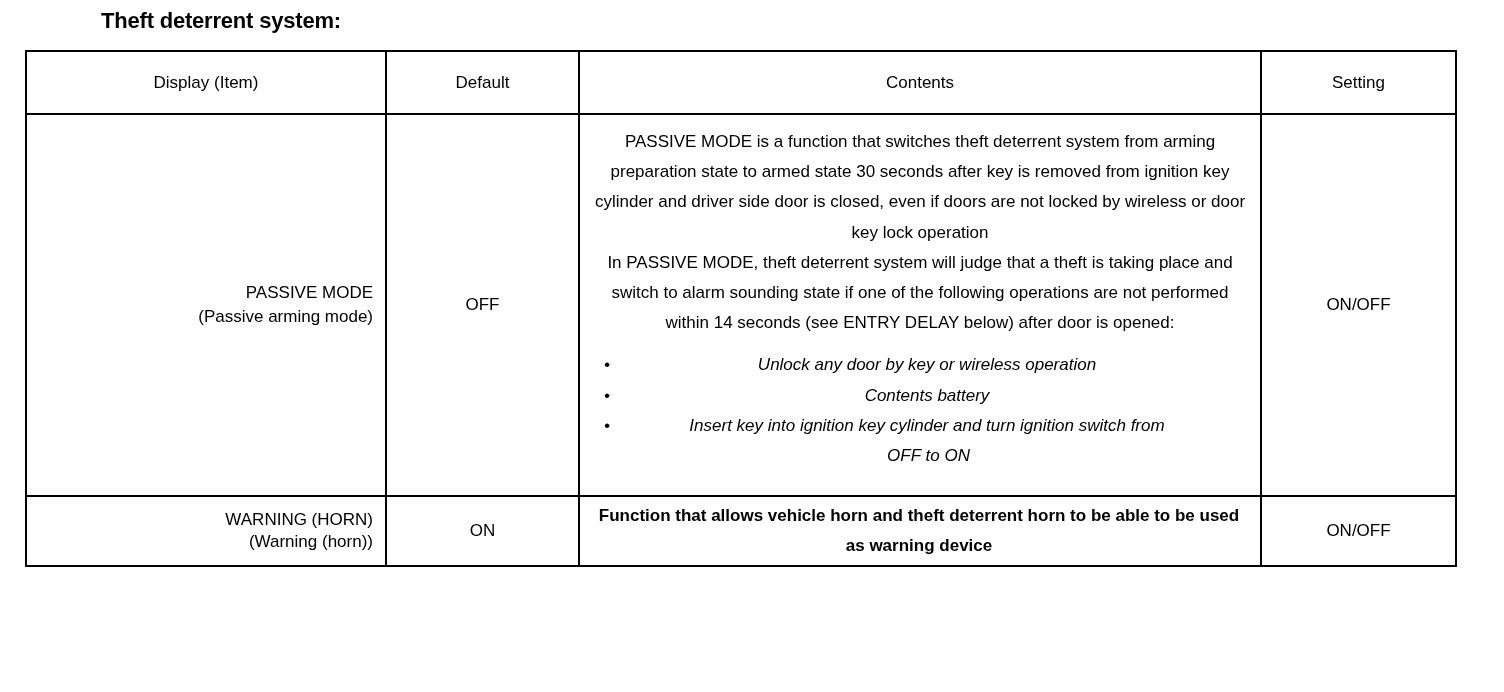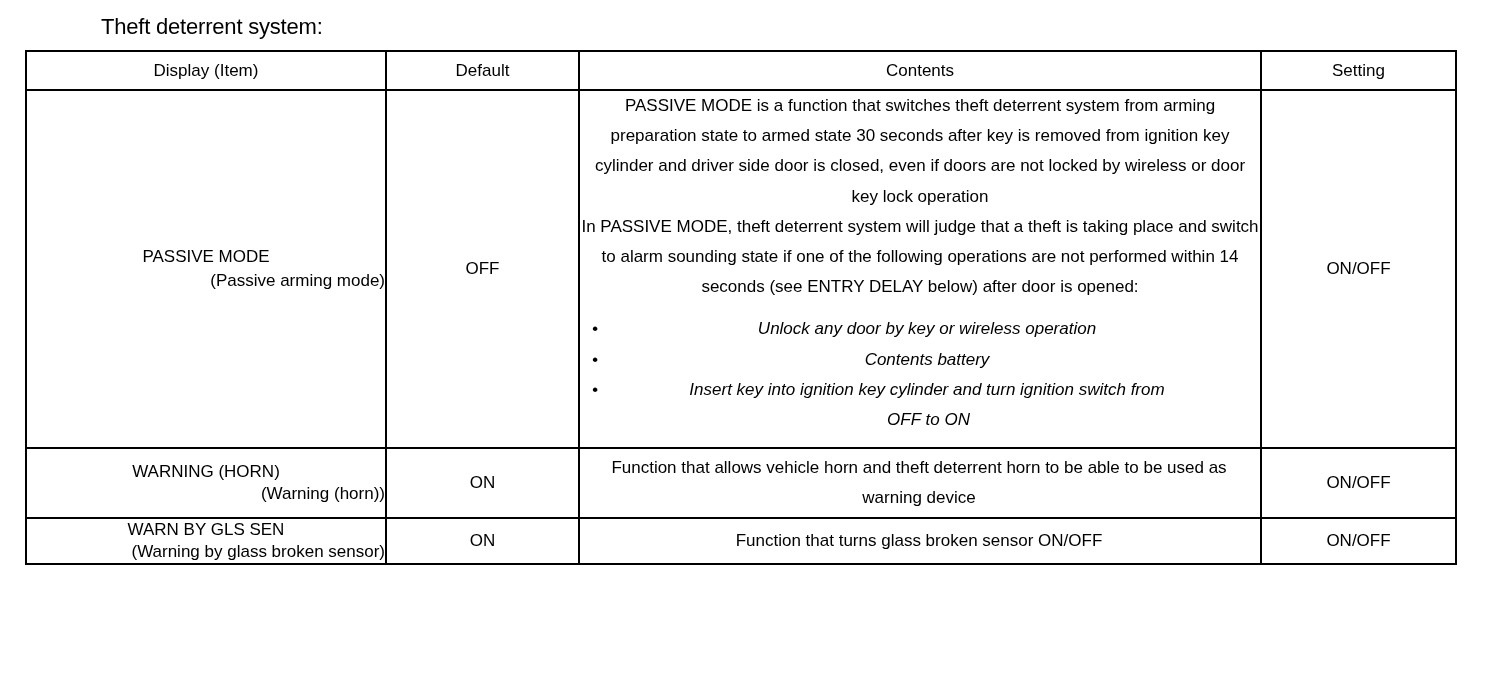--- a/index.html
+++ b/index.html
@@ -12,41 +12,41 @@
     height: 692px;
     font-family: "Liberation Sans", sans-serif;
     color: #000000;
     position: relative;
     overflow: hidden;
   }
 
   .page-title {
     position: absolute;
     left: 101px;
-    top: 16px;
+    top: 10px;
     font-size: 22px;
-    font-weight: normal;
+    font-weight: bold;
     letter-spacing: -0.2px;
     line-height: 1;
     white-space: nowrap;
   }
 
   .spec-table {
     position: absolute;
     left: 25px;
     top: 50px;
     width: 1430px;
     border-collapse: collapse;
     table-layout: fixed;
   }
 
   .spec-table td,
   .spec-table th {
     border: 2px solid #000000;
-    padding: 0;
+    padding: 12px;
     font-weight: normal;
     vertical-align: middle;
   }
 
   .col-display  { width: 360px; }
   .col-default  { width: 193px; }
   .col-contents { width: 682px; }
   .col-setting  { width: 195px; }
 
   .hdr-cell {
@@ -67,23 +67,24 @@
     text-align: center;
     font-size: 17px;
     line-height: 30.2px;
     padding: 6px 10px 6px 12px;
     vertical-align: middle;
   }
 
   .cell-contents.compact {
     line-height: 30px;
     padding: 4px 14px 4px 12px;
+    font-weight: bold;
   }
 
-  .item-name   { display: block; white-space: nowrap; }
+  .item-name   { display: block; white-space: nowrap; text-align: right; }
   .item-sub    { display: block; white-space: nowrap; text-align: right; }
 
   .para { margin: 0; white-space: normal; }
 
   .bullet-list {
     margin: 12px;
     padding: 0;
     list-style: none;
     font-style: italic;
   }
@@ -158,26 +159,15 @@
         <span class="item-sub">(Warning (horn))</span>
       </td>
       <td class="cell-center">ON</td>
       <td class="cell-contents compact">
         <p class="para">Function that allows vehicle horn and theft deterrent horn to be able to be used as warning device</p>
       </td>
       <td class="cell-center">ON/OFF</td>
     </tr>
 
 
-    <tr>
-      <td class="cell-center">
-        <span class="item-name">WARN BY GLS SEN</span>
-        <span class="item-sub">(Warning by glass broken sensor)</span>
-      </td>
-      <td class="cell-center">ON</td>
-      <td class="cell-contents compact">
-        <p class="para">Function that turns glass broken sensor ON/OFF</p>
-      </td>
-      <td class="cell-center">ON/OFF</td>
-    </tr>
 
   </tbody>
 </table>
 
 </body></html>

